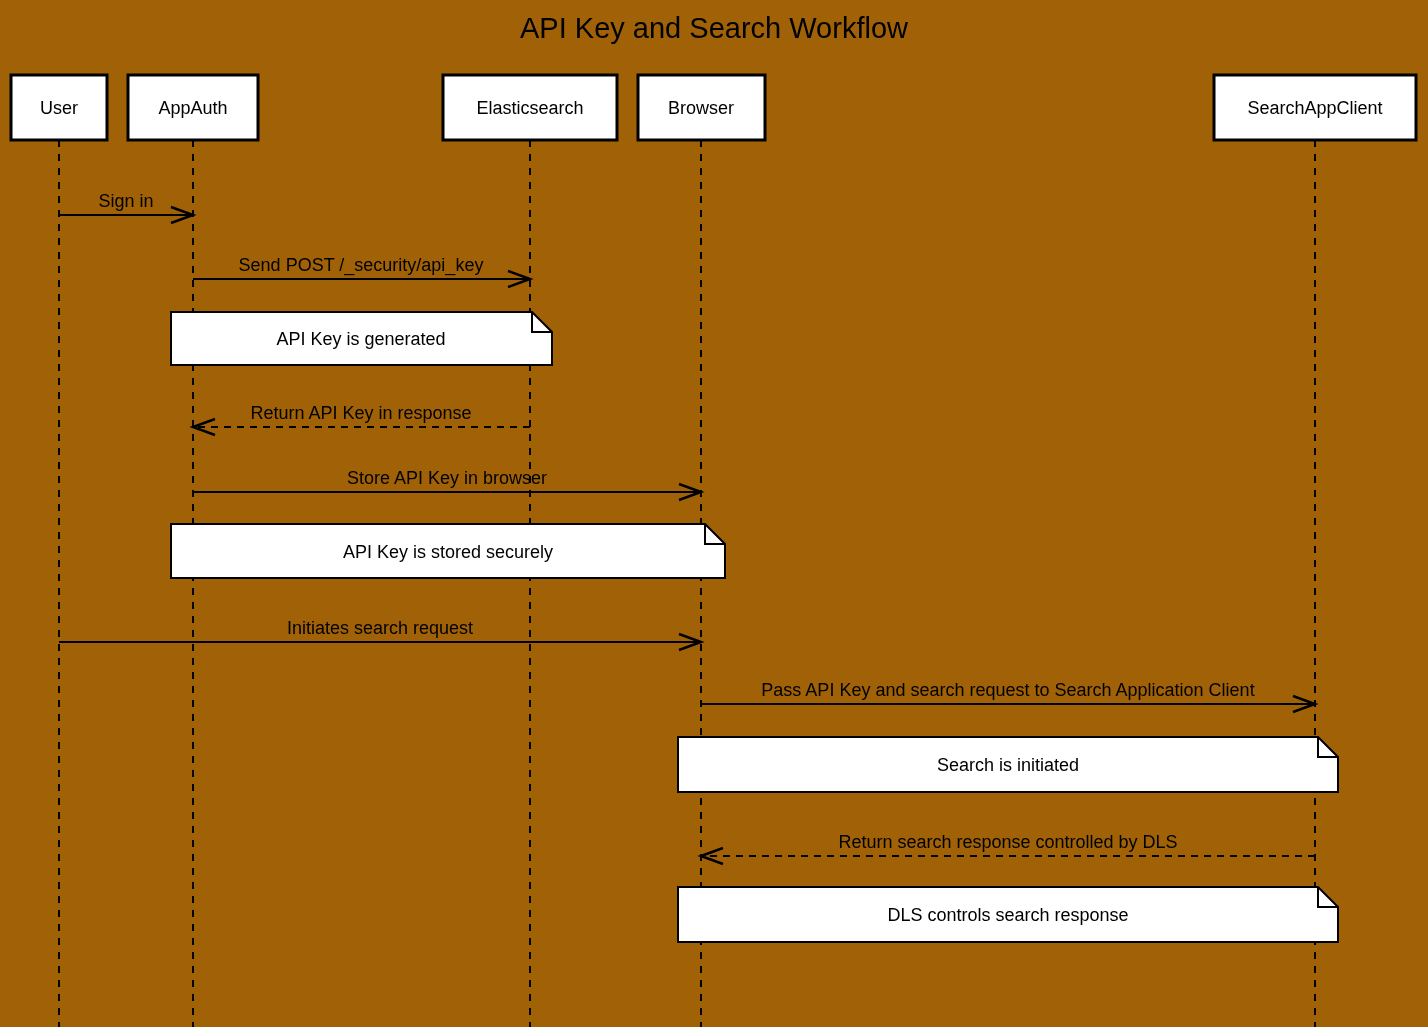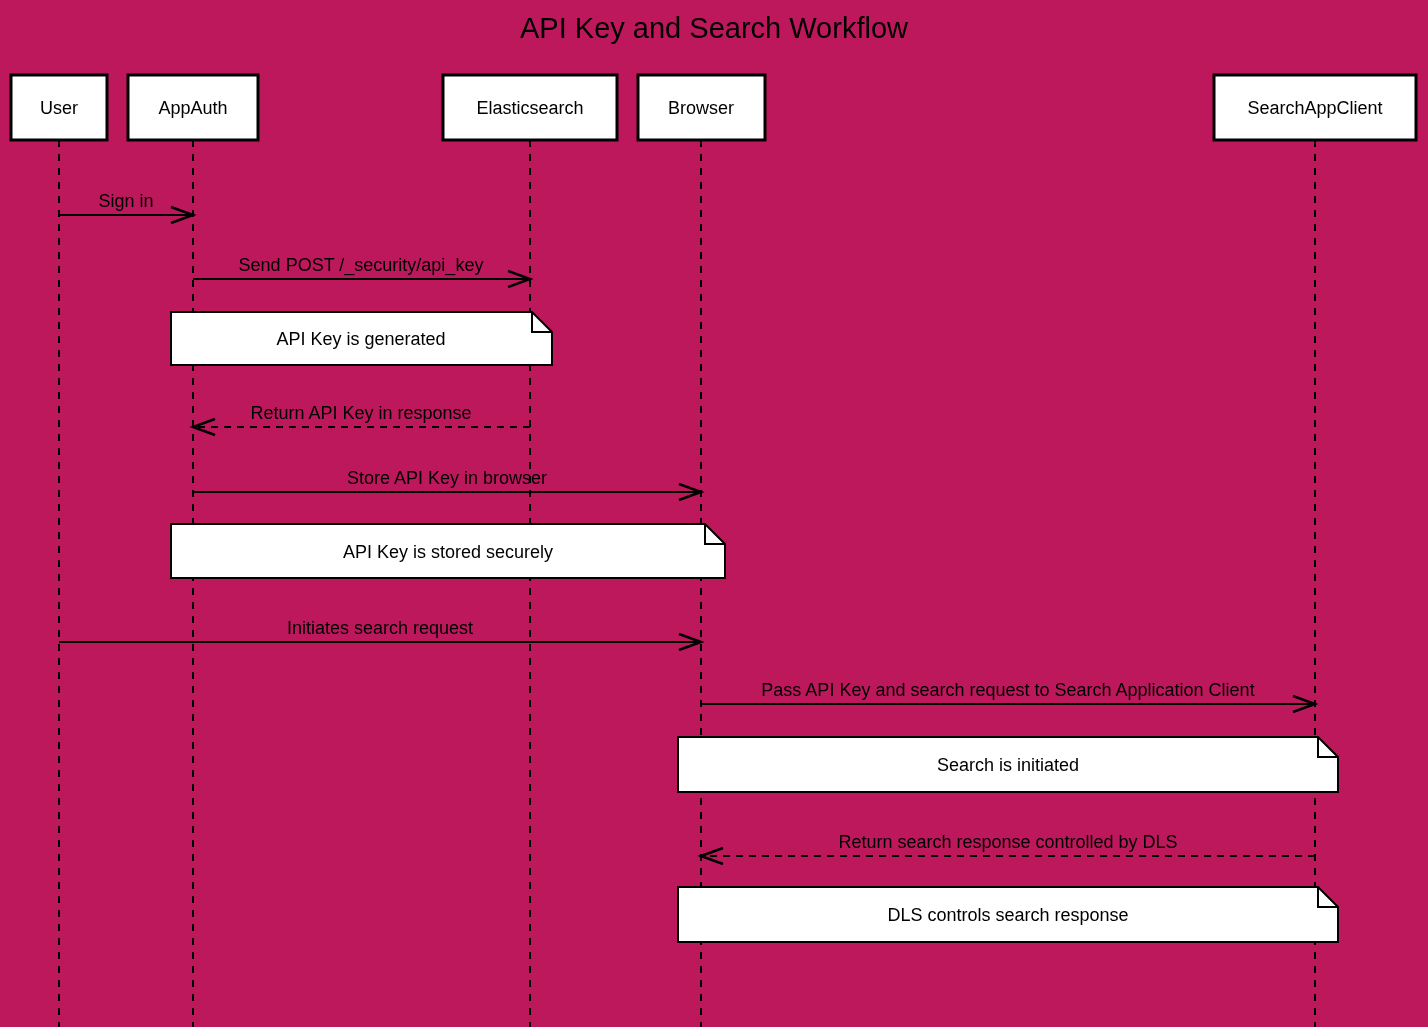--- a/index.html
+++ b/index.html
@@ -4,21 +4,21 @@
 <style>
   html, body {
     margin: 0;
     padding: 0;
     background: #ffffff;
   }
   #canvas {
     position: relative;
     width: 1428px;
     height: 1027px;
-    background: #be185d;
+    background: #a16207;
     font-family: "Liberation Sans", sans-serif;
   }
   svg text {
     font-family: "Liberation Sans", sans-serif;
     fill: #000000;
   }
   .title-text   { font-size: 29px; }
   .actor-text   { font-size: 18px; }
   .msg-text     { font-size: 18px; }
   .note-text    { font-size: 18px; }

